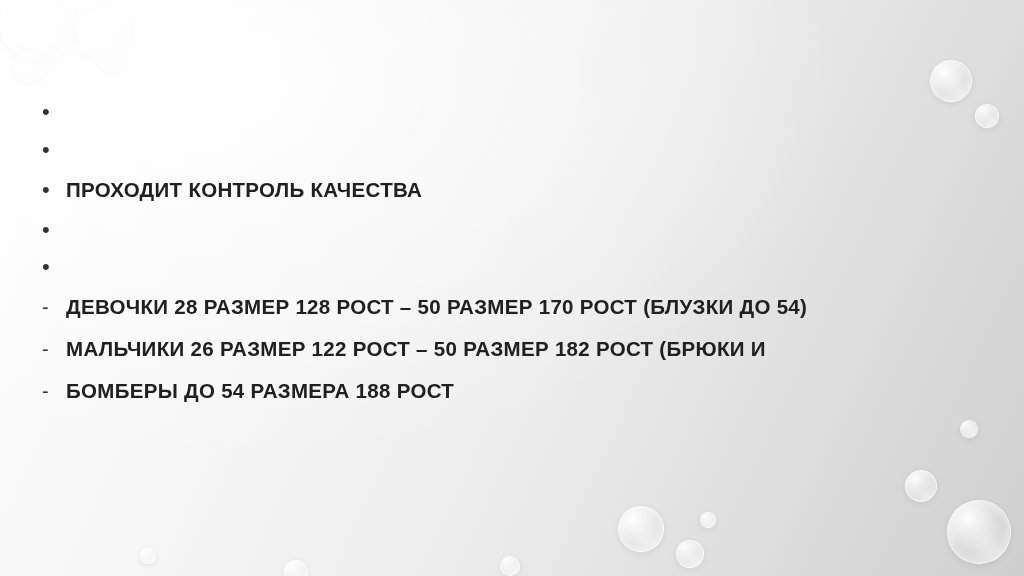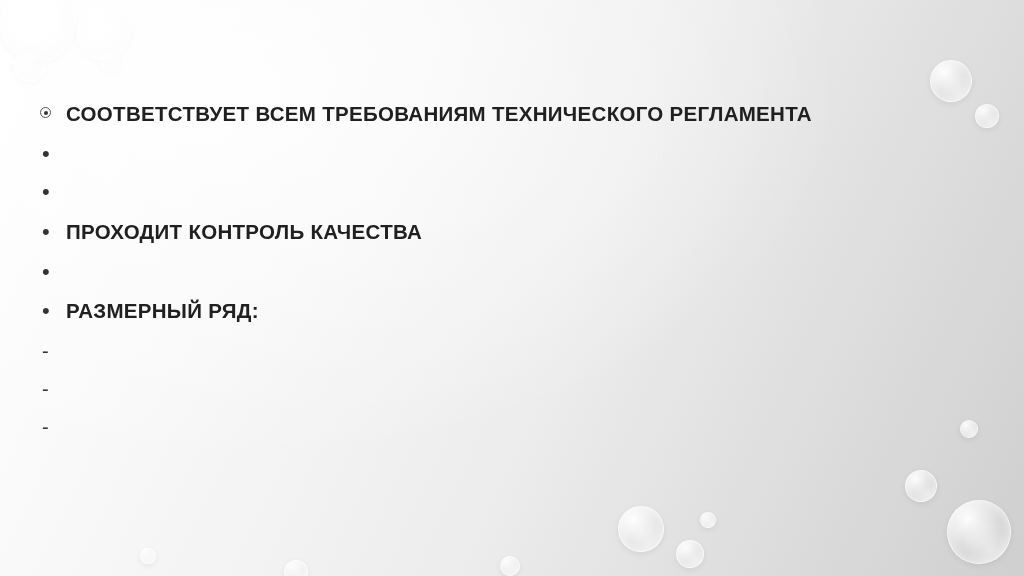--- a/index.html
+++ b/index.html
@@ -135,44 +135,42 @@
       <div class="bubble" style="left: 618px; top: 506px; width: 44px; height: 44px;"></div>
       <div class="bubble" style="left: 676px; top: 540px; width: 26px; height: 26px;"></div>
       <div class="bubble" style="left: 700px; top: 512px; width: 14px; height: 14px;"></div>
       <div class="bubble" style="left: 500px; top: 556px; width: 18px; height: 18px;"></div>
       <div class="bubble" style="left: 284px; top: 560px; width: 22px; height: 22px;"></div>
       <div class="bubble" style="left: 140px; top: 548px; width: 14px; height: 14px;"></div>
     </div>
 
   <div class="content" id="bullet-list">
       <div class="line">
-        <div class="marker ring"><span class="ringdot"></span></div>
-        <div class="text">Соответствует всем требованиям технического регламента</div>
-      </div>
-      <div class="line">
         <div class="marker dot">•</div>
       </div>
       <div class="line">
         <div class="marker dot">•</div>
       </div>
       <div class="line">
         <div class="marker dot">•</div>
         <div class="text">Проходит контроль качества</div>
       </div>
       <div class="line">
         <div class="marker dot">•</div>
       </div>
       <div class="line">
         <div class="marker dot">•</div>
-        <div class="text">Размерный ряд:</div>
       </div>
       <div class="line">
         <div class="marker dash">-</div>
+        <div class="text">Девочки 28 размер 128 рост – 50 размер 170 рост (блузки до 54)</div>
       </div>
       <div class="line">
         <div class="marker dash">-</div>
+        <div class="text">Мальчики 26 размер 122 рост – 50 размер 182 рост (брюки и</div>
       </div>
       <div class="line">
         <div class="marker dash">-</div>
+        <div class="text">бомберы до 54 размера 188 рост</div>
       </div>
     </div>
 
 </div>
 
 </body></html>

